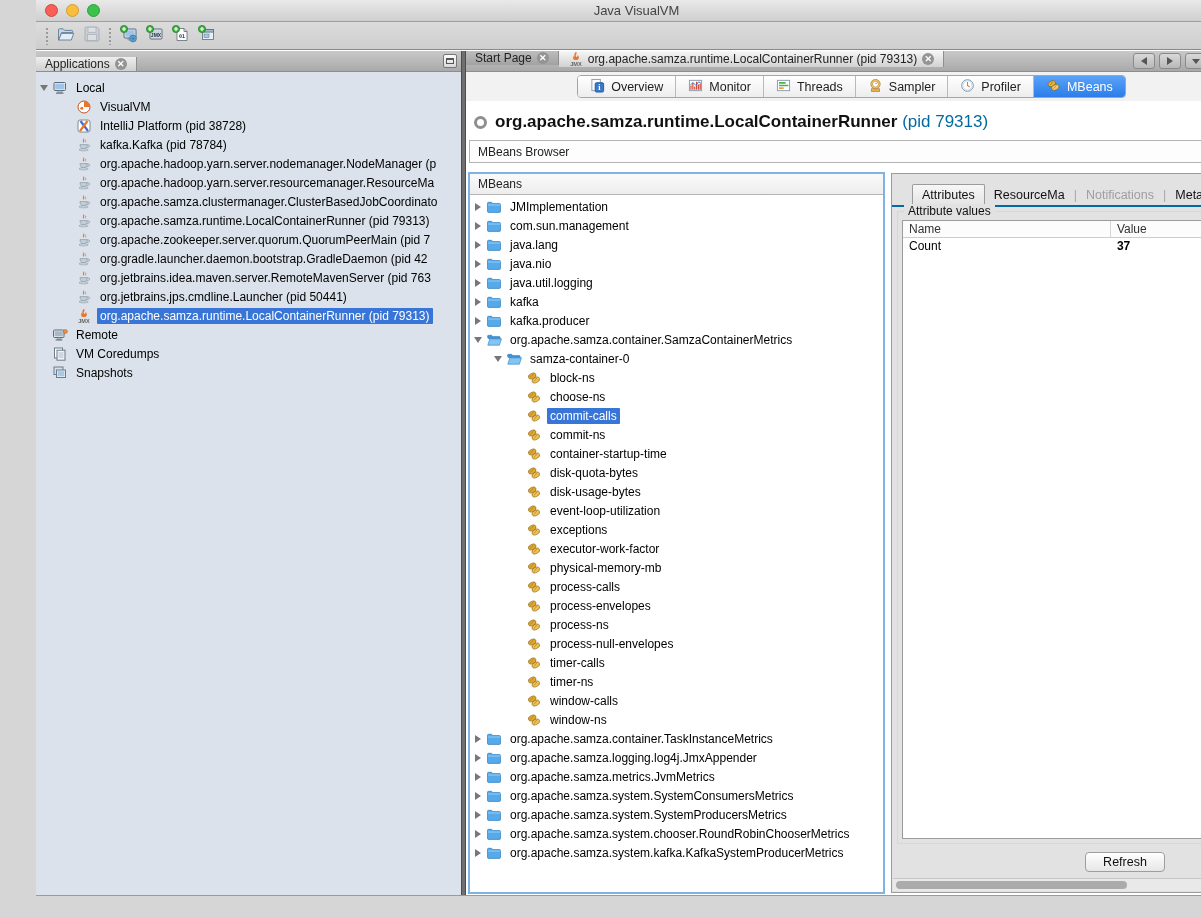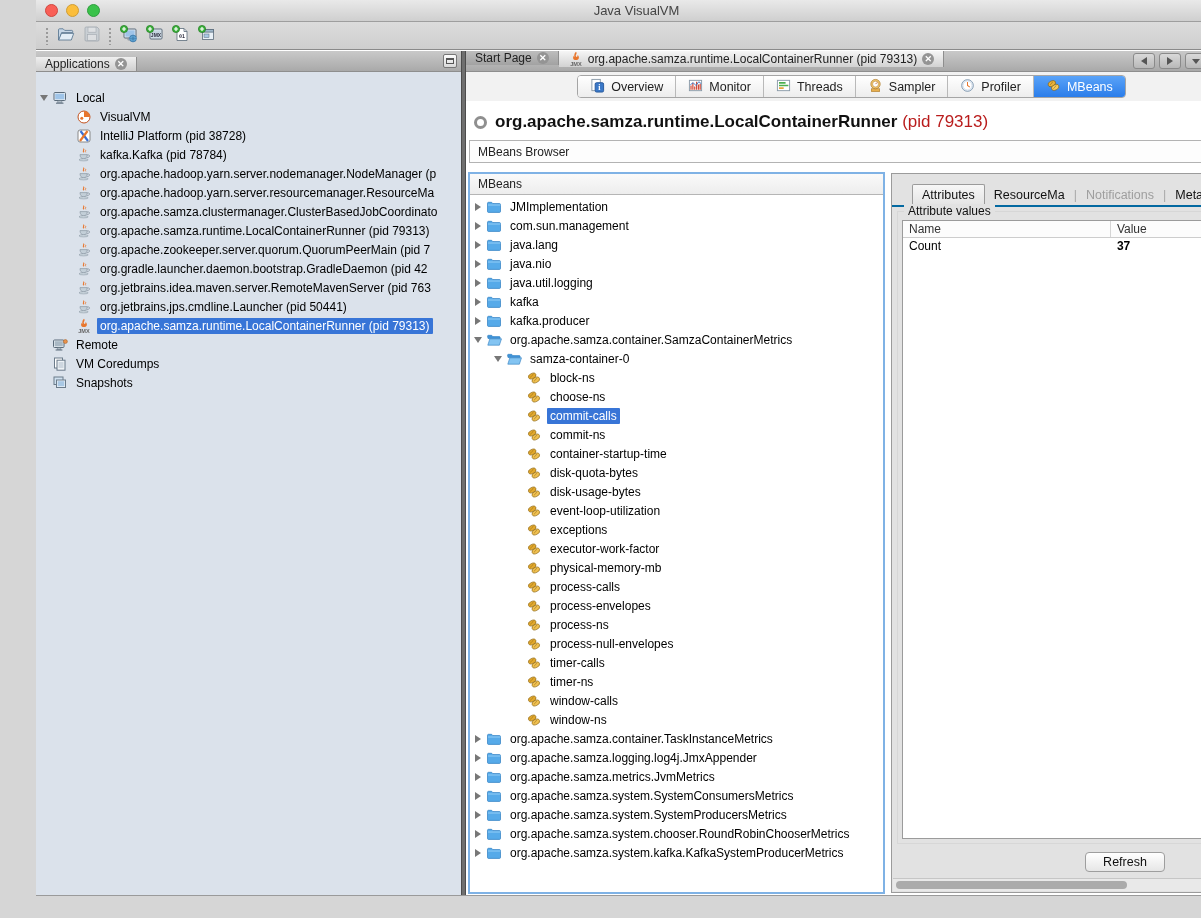--- a/index.html
+++ b/index.html
@@ -34,21 +34,21 @@
   .left-panel { width:425px; display:flex; flex-direction:column; background:#dbe2eb; }
   .panel-tabbar { height:21px; background:linear-gradient(#c9c9c9,#a9a9a9); border-bottom:1px solid #8e8e8e;
      display:flex; align-items:flex-end; position:relative; }
   .panel-tab { display:flex; align-items:center; gap:5px; padding:0 9px; font-size:12px; color:#222;
      background:linear-gradient(#efefef,#cfcfcf); border-right:1px solid #8e8e8e; }
   .minimize-btn { position:absolute; right:4px; top:3px; width:14px; height:14px; border:1px solid #777;
      border-radius:2px; background:linear-gradient(#fdfdfd,#d9d9d9); display:flex; align-items:center; justify-content:center; }
   .minimize-btn span { width:8px; height:6px; border:1px solid #555; border-top-width:2px; display:block; }
   .close-dot { width:12px; height:12px; border-radius:50%; background:#949494; color:#fff; font-size:9px;
      line-height:12px; text-align:center; font-weight:bold; }
-  .tree { flex:1; overflow:hidden; padding-top:16px; }
+  .tree { flex:1; overflow:hidden; padding-top:6px; }
 
   .tree-row { height:19px; display:flex; align-items:center; white-space:nowrap; font-size:12px; color:#000; }
   .tw-exp { width:16px; min-width:16px; display:flex; align-items:center; justify-content:center; }
   .exp-collapsed { width:0; height:0; border-left:6px solid #777; border-top:4px solid transparent; border-bottom:4px solid transparent; }
   .exp-expanded { width:0; height:0; border-top:6px solid #777; border-left:4px solid transparent; border-right:4px solid transparent; }
   .tw-icon { width:17px; min-width:17px; height:16px; margin-right:4px; }
   .tw-icon svg { width:16px; height:16px; }
   .tw-label { padding:1px 3px; }
   .tree-row.selected .tw-label { background:#3875d7; color:#fff; border-radius:1px; }
 
@@ -80,21 +80,21 @@
       background:linear-gradient(#ffffff,#ededed); border-right:1px solid #b9b9b9; }
   .seg-item:last-child { border-right:none; }
   .seg-item.active { background:linear-gradient(#5aa3f8,#2b7dea); color:#fff; }
   .seg-item svg { width:15px; height:15px; }
 
   
   .content { flex:1; background:#fff; display:flex; flex-direction:column; min-height:0; }
   .heading { display:flex; align-items:center; gap:8px; margin:11px 10px 8px 8px; }
   .ring { width:13px; height:13px; border:3px solid #8f8f8f; border-radius:50%; }
   .heading .h-bold { font-size:17px; font-weight:bold; color:#111; }
-  .heading .h-rest { font-size:17px; color:#b91c1c;text-align:right; }
+  .heading .h-rest { font-size:17px; color:#0369a1;text-align:right; }
   .browser-bar { margin:0 7px 0 3px; border:1px solid #b3b3b3; background:#fdfdfd; height:23px;
       display:flex; align-items:center; padding-left:8px; font-size:12px; color:#222; }
   .panels { flex:1; display:flex; margin:10px 7px 2px 3px; min-height:0; }
 
   
   .mbeans-panel { width:415px; min-width:415px; border:1px solid #9b9b9b; display:flex; flex-direction:column;
       outline:2px solid #7fb2e5; outline-offset:-1px; background:#fff; }
   .mbeans-header { height:21px; background:linear-gradient(#fafafa,#ededed); border-bottom:1px solid #b5b5b5;
       font-size:12px; color:#222; display:flex; align-items:center; padding-left:8px; }
   .mbeans-tree { flex:1; overflow:hidden; padding-top:2px; background:#fff; }

